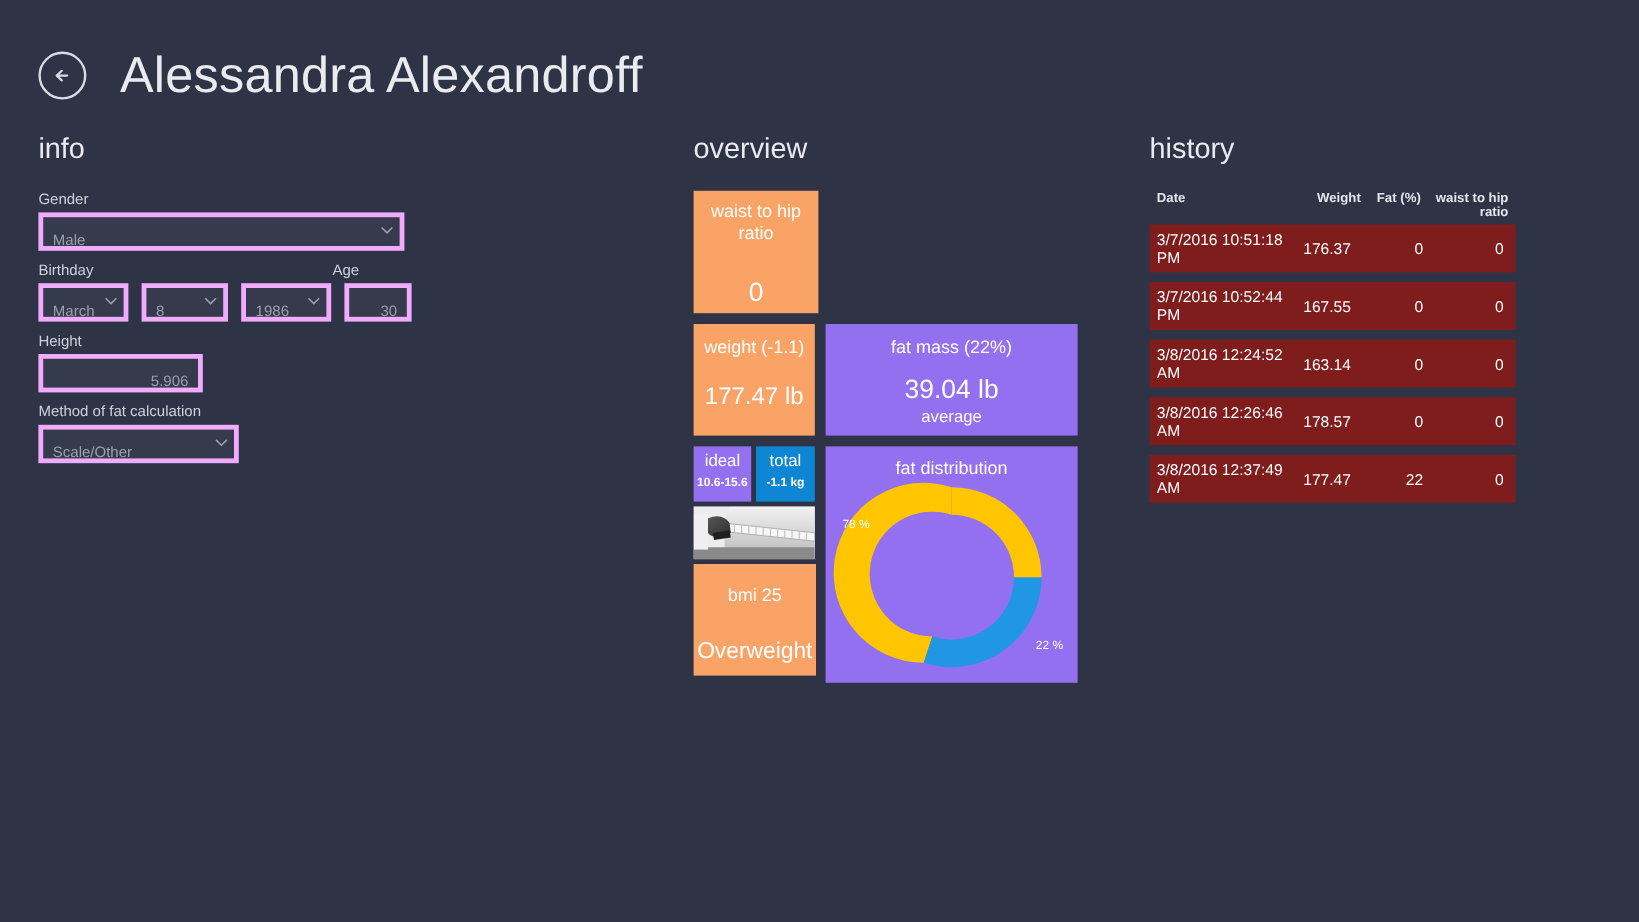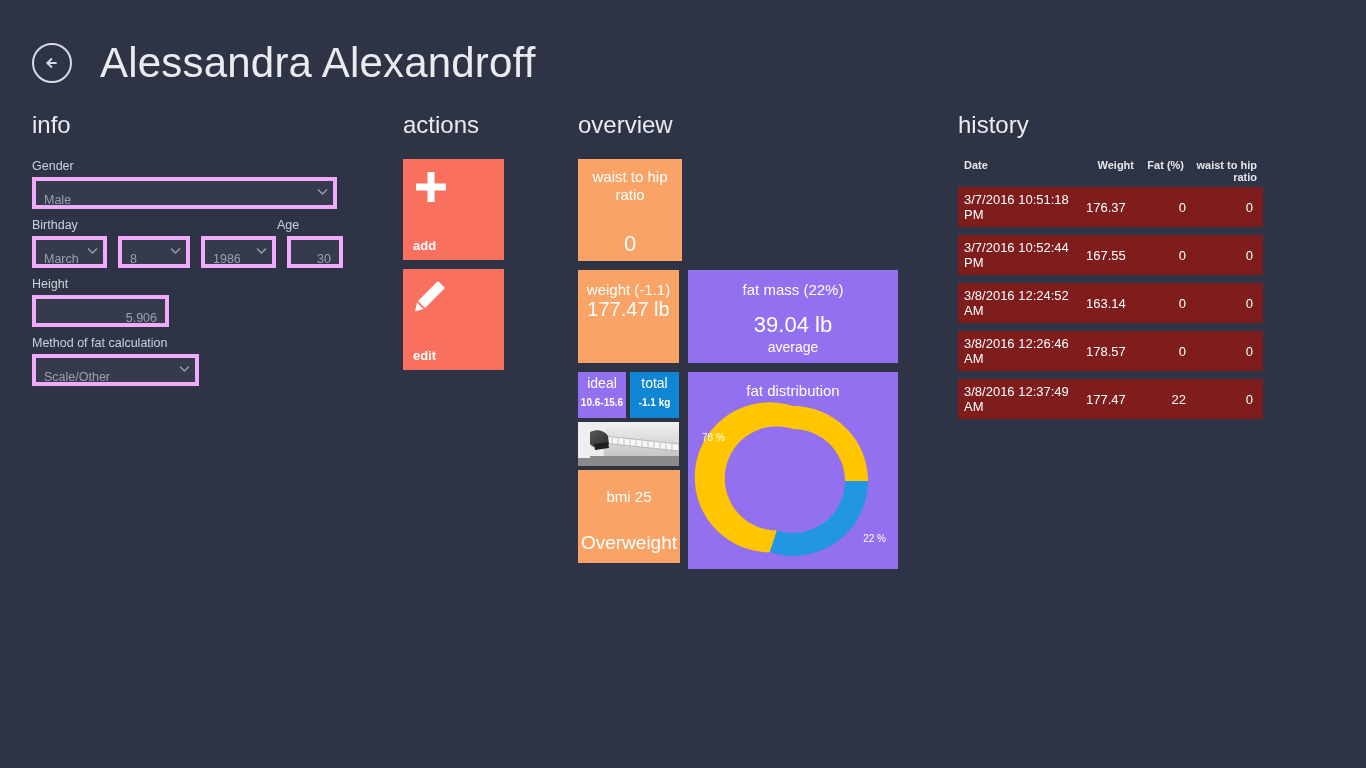--- a/index.html
+++ b/index.html
@@ -83,21 +83,21 @@
   .t-last .tile-val { margin-top:24px; font-size:23px; }
   .t-waist { width:104px; height:102px; background:#f9a466;
              display:flex; flex-direction:column; align-items:center; }
   .t-waist .tile-hdr { margin-top:9px; line-height:1.2; }
   .t-waist .tile-val { margin-top:27px; }
 
   .ov-row2 { display:flex; gap:9px; margin-top:9px; }
   .t-weight { width:101px; height:93px; background:#f9a466;
               display:flex; flex-direction:column; align-items:center; }
   .t-weight .tile-hdr { margin-top:11px; }
-  .t-weight .tile-val { font-size:20px; }
+  .t-weight .tile-val { margin-top:22px; font-size:20px; }
   .t-fat { width:210px; height:93px; background:#9370f0;
            display:flex; flex-direction:column; align-items:center; }
   .t-fat .tile-hdr { margin-top:11px; }
   .t-fat .tile-val { margin-top:14px; font-size:22px; }
   .t-fat .tile-sub { margin-top:1px; font-size:14px; }
 
   .ov-row3 { display:flex; gap:9px; margin-top:9px; align-items:flex-start; }
   .left-stack { width:101px; }
   .small-pair { display:flex; gap:4px; }
   .t-ideal { width:48px; height:46px; background:#9370f0;
@@ -206,45 +206,20 @@
     <div class="ctrl select method-sel">
       <span>Scale/Other</span>
       <span class="chev">
         <svg width="11" height="8" viewBox="0 0 11 8">
             <path d="M1 1.5 L5.5 6 L10 1.5" stroke="#9aa0ae" stroke-width="1.3" fill="none"></path>
           </svg>
       </span>
     </div>
   </div>
 
-  <div class="col-actions">
-    <div class="sec-title">actions</div>
-
-    <div class="act-tile">
-      <span class="act-ico">
-        <svg width="36" height="36" viewBox="0 0 36 36">
-          <rect x="14.5" y="3" width="7" height="30" fill="#ffffff"></rect>
-          <rect x="3" y="14.5" width="30" height="7" fill="#ffffff"></rect>
-        </svg>
-      </span>
-      <span class="act-label">add</span>
-    </div>
-
-    <div class="act-tile">
-      <span class="act-ico">
-        <svg width="34" height="34" viewBox="0 0 34 34">
-          <g fill="#ffffff">
-            <polygon points="25,2 32,9 12,29 5,22"></polygon>
-            <polygon points="4,23.5 10.5,30 2,32.5"></polygon>
-          </g>
-        </svg>
-      </span>
-      <span class="act-label">edit</span>
-    </div>
-  </div>
 
   <div class="col-overview">
     <div class="sec-title">overview</div>
 
     <div class="ov-row1">
       <div class="tile t-waist">
         <div class="tile-hdr">waist to hip ratio</div>
         <div class="tile-val">0</div>
       </div>
     </div>

